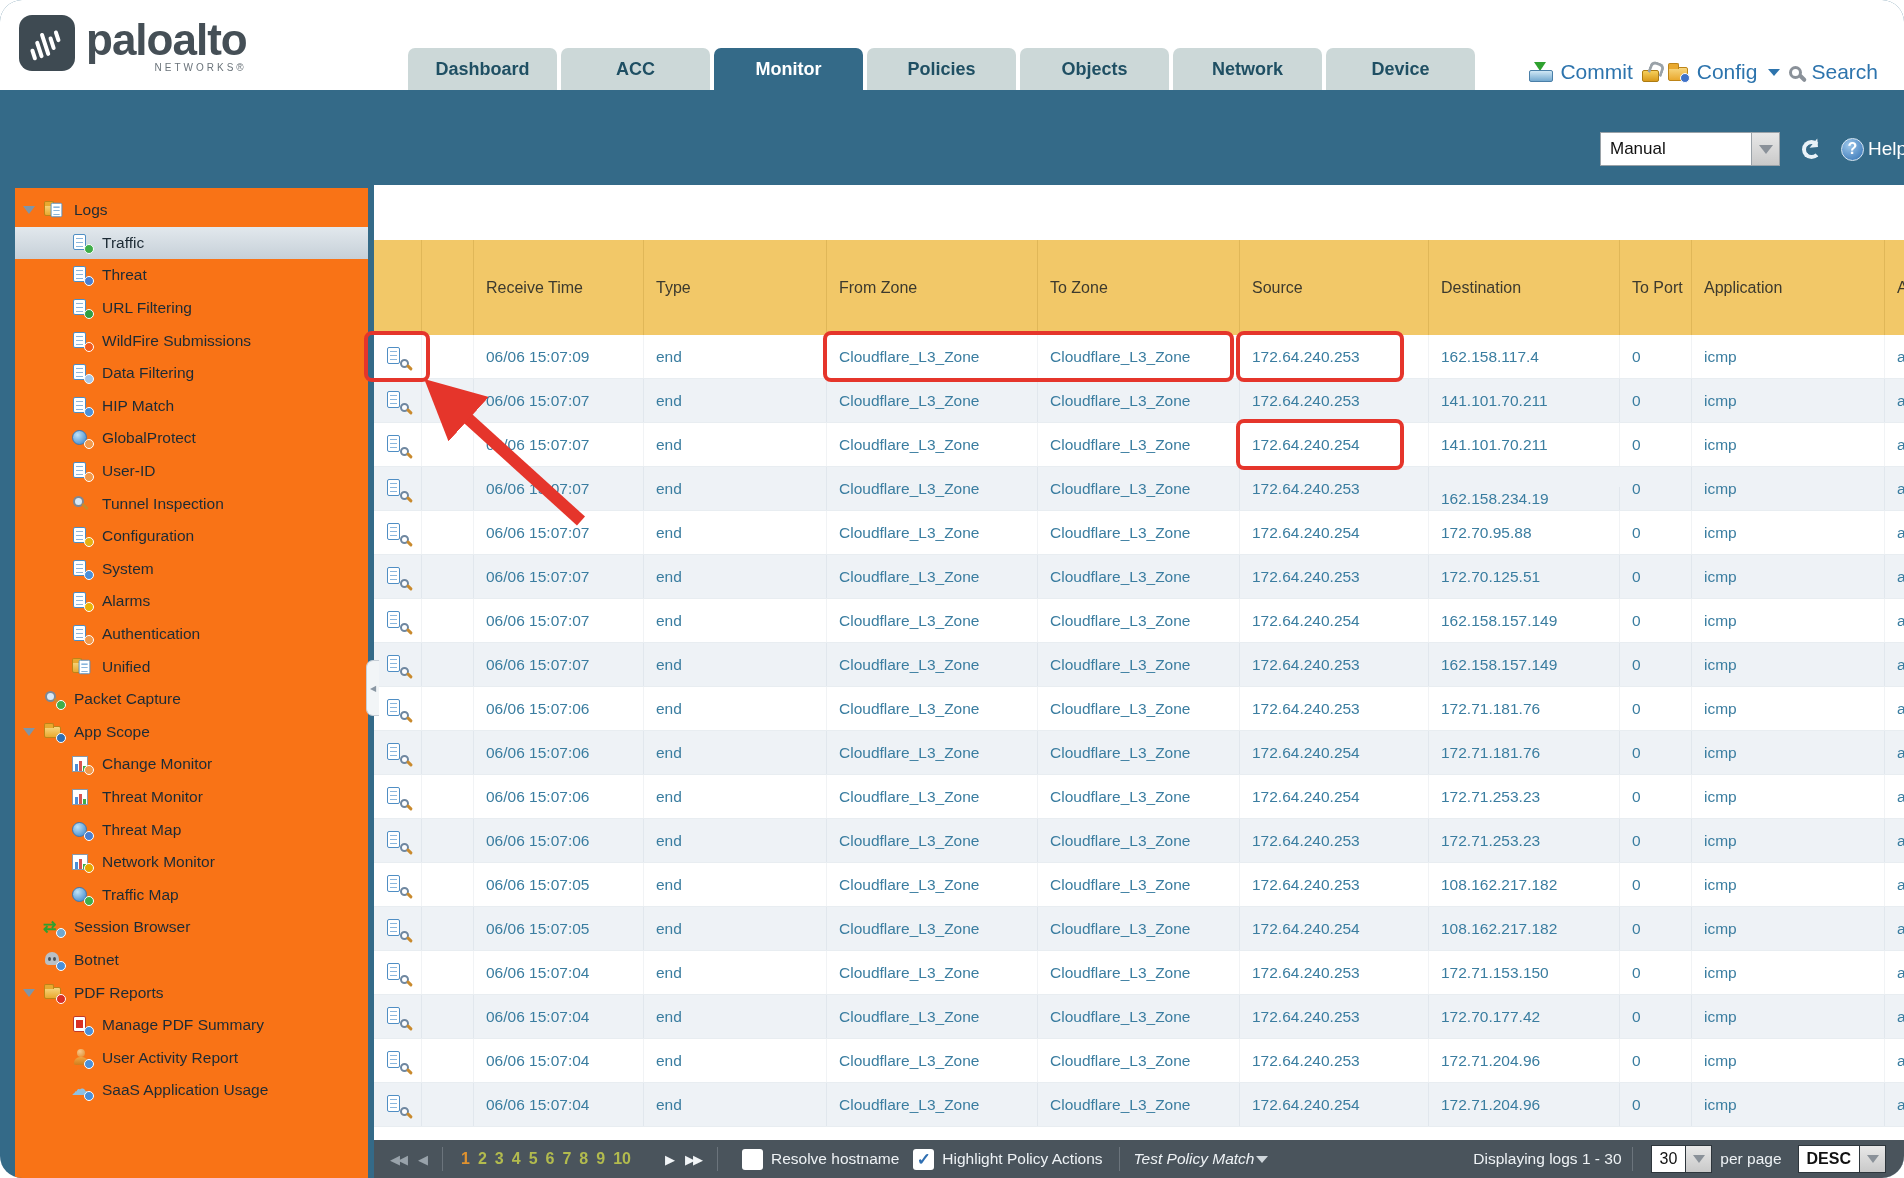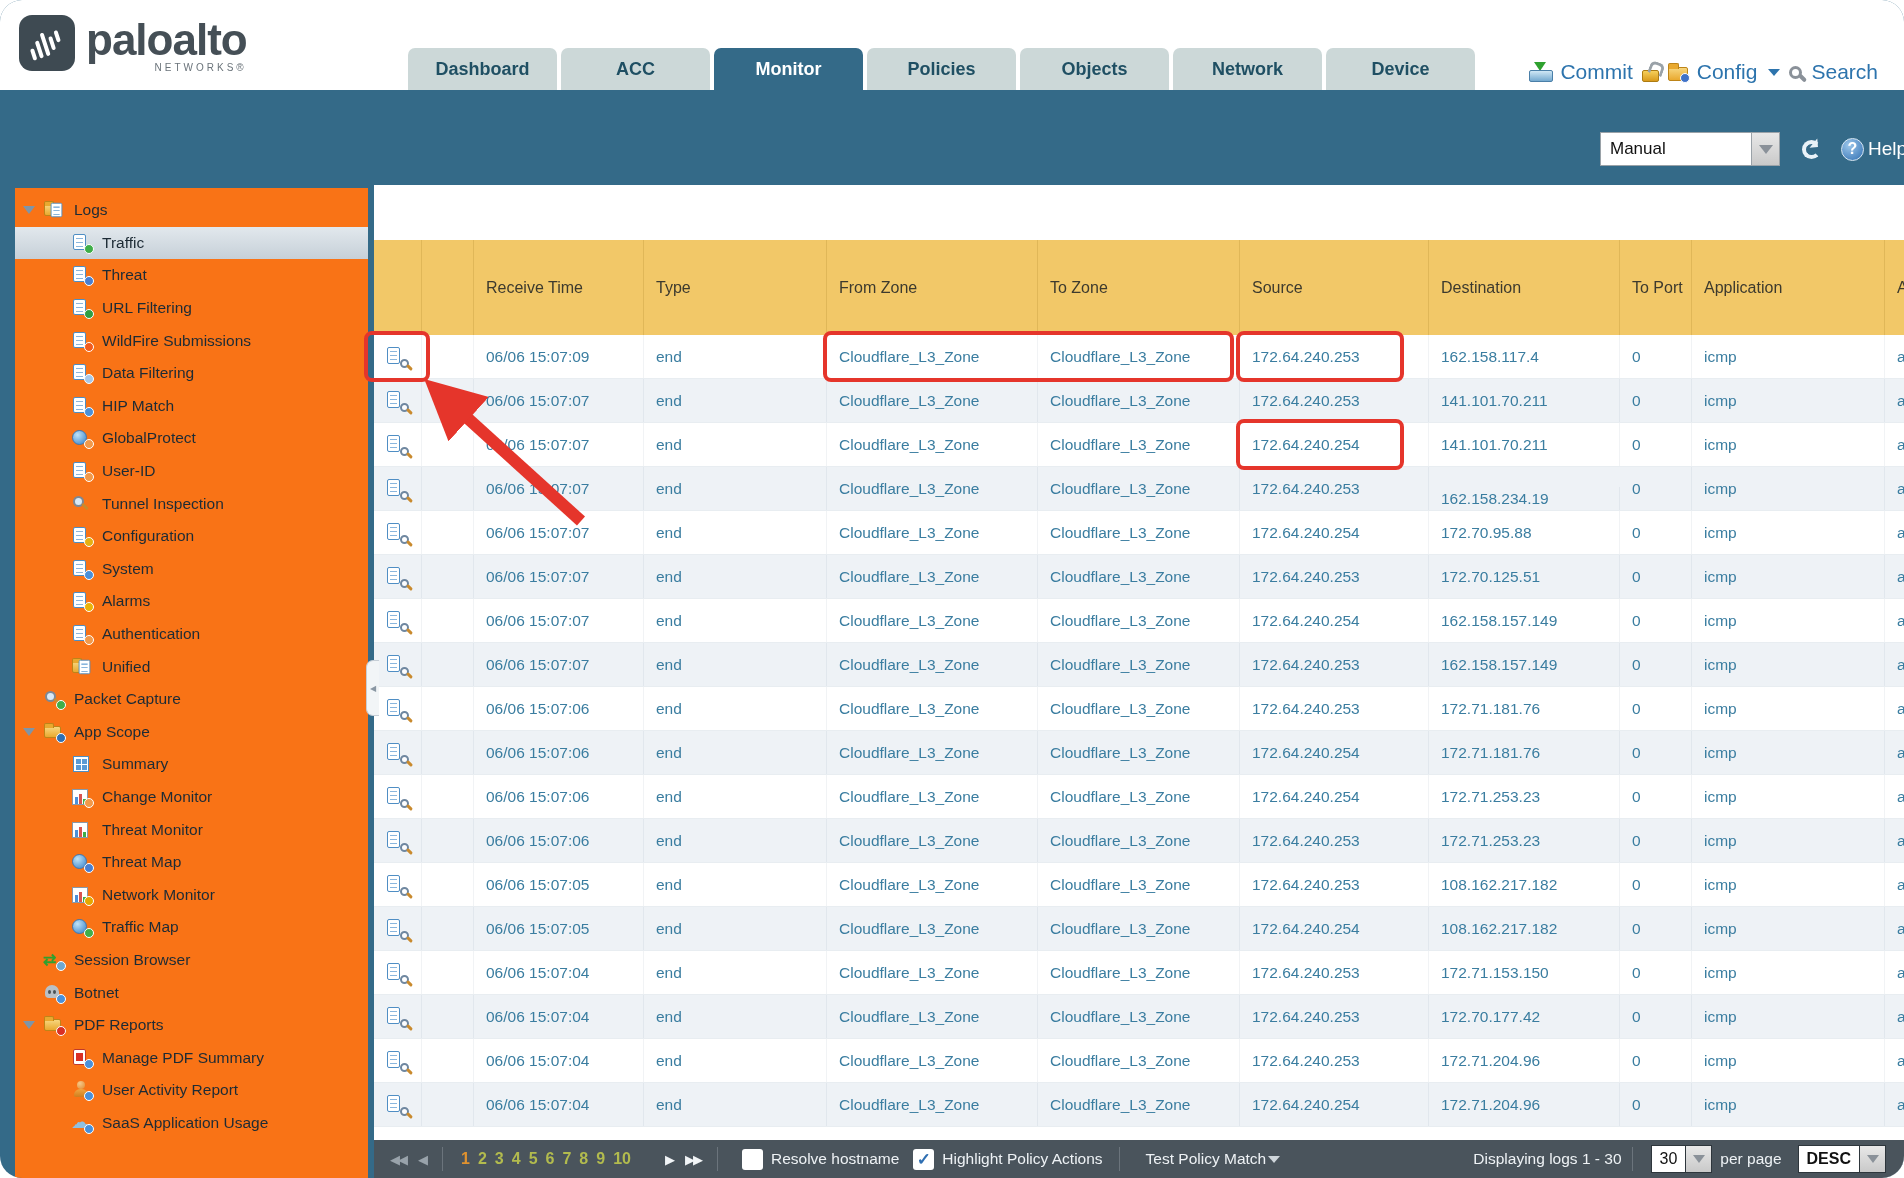--- a/index.html
+++ b/index.html
@@ -170,21 +170,21 @@
   .footer { position:absolute; bottom:0; left:0; width:100%; height:38px; background:#4a545c; display:flex;
       align-items:center; color:#eef2f5; font-size:15.5px; padding:0 10px; }
   .pgnav { color:#99a3ab; font-size:13px; letter-spacing:-2px; margin:0 6px; cursor:pointer; }
   .pgnav.on { color:#f2f5f7; }
   .vsep { width:1px; height:24px; background:#6b747c; margin:0 10px; flex:none; }
   .pages { display:flex; margin:0 4px; }
   .pgnum { color:#b2bb4e; font-size:16px; font-weight:bold; margin:0 4px; cursor:pointer; }
   .pgnum.current { color:#e0922f; }
   .cb { width:21px; height:21px; background:#fff; border-radius:3px; margin:0 8px 0 14px; display:flex;
       align-items:center; justify-content:center; color:#2f6fb2; font-weight:bold; font-size:17px; cursor:pointer; }
-  .tpm { display:flex; align-items:center; gap:2px; margin-left:16px; cursor:pointer; }
+  .tpm { display:flex; align-items:center; gap:2px; margin-left:4px; cursor:pointer;font-style:italic; }
   .tpm .tri { width:0;height:0;border-left:6px solid transparent;border-right:6px solid transparent;
       border-top:7px solid #cfd6db; }
   .spacer { flex:1; }
   .mini-select { display:flex; margin:0 8px; }
   .mini-val { height:28px; background:#fff; color:#111; display:flex; align-items:center; padding:0 8px;
       font-size:16px; border:1px solid #2e363c; }
   .mini-btn { width:26px; height:28px; background:linear-gradient(#e8e8e8,#c9c9c9); border:1px solid #2e363c;
       border-left:none; display:flex; align-items:center; justify-content:center; cursor:pointer; }
   .mini-btn .tri { width:0;height:0;border-left:6px solid transparent;border-right:6px solid transparent;
       border-top:8px solid #8a9199; }
@@ -370,26 +370,20 @@
         </div>
         <div class="titem lvl0">
           <span class="expander">
             <span class="tri"></span>
           </span>
           <span class="tico">
             <span class="bpart b-folder"></span>
             <span class="badge" style="background: rgb(47, 111, 178);"></span>
           </span>
           <span>App Scope</span>
-        </div>
-        <div class="titem lvl1">
-          <span class="tico">
-            <span class="bpart b-grid"></span>
-          </span>
-          <span>Summary</span>
         </div>
         <div class="titem lvl1">
           <span class="tico">
             <span class="bpart b-chart"></span>
             <span class="badge" style="background: rgb(242, 153, 74);"></span>
           </span>
           <span>Change Monitor</span>
         </div>
         <div class="titem lvl1">
           <span class="tico">

